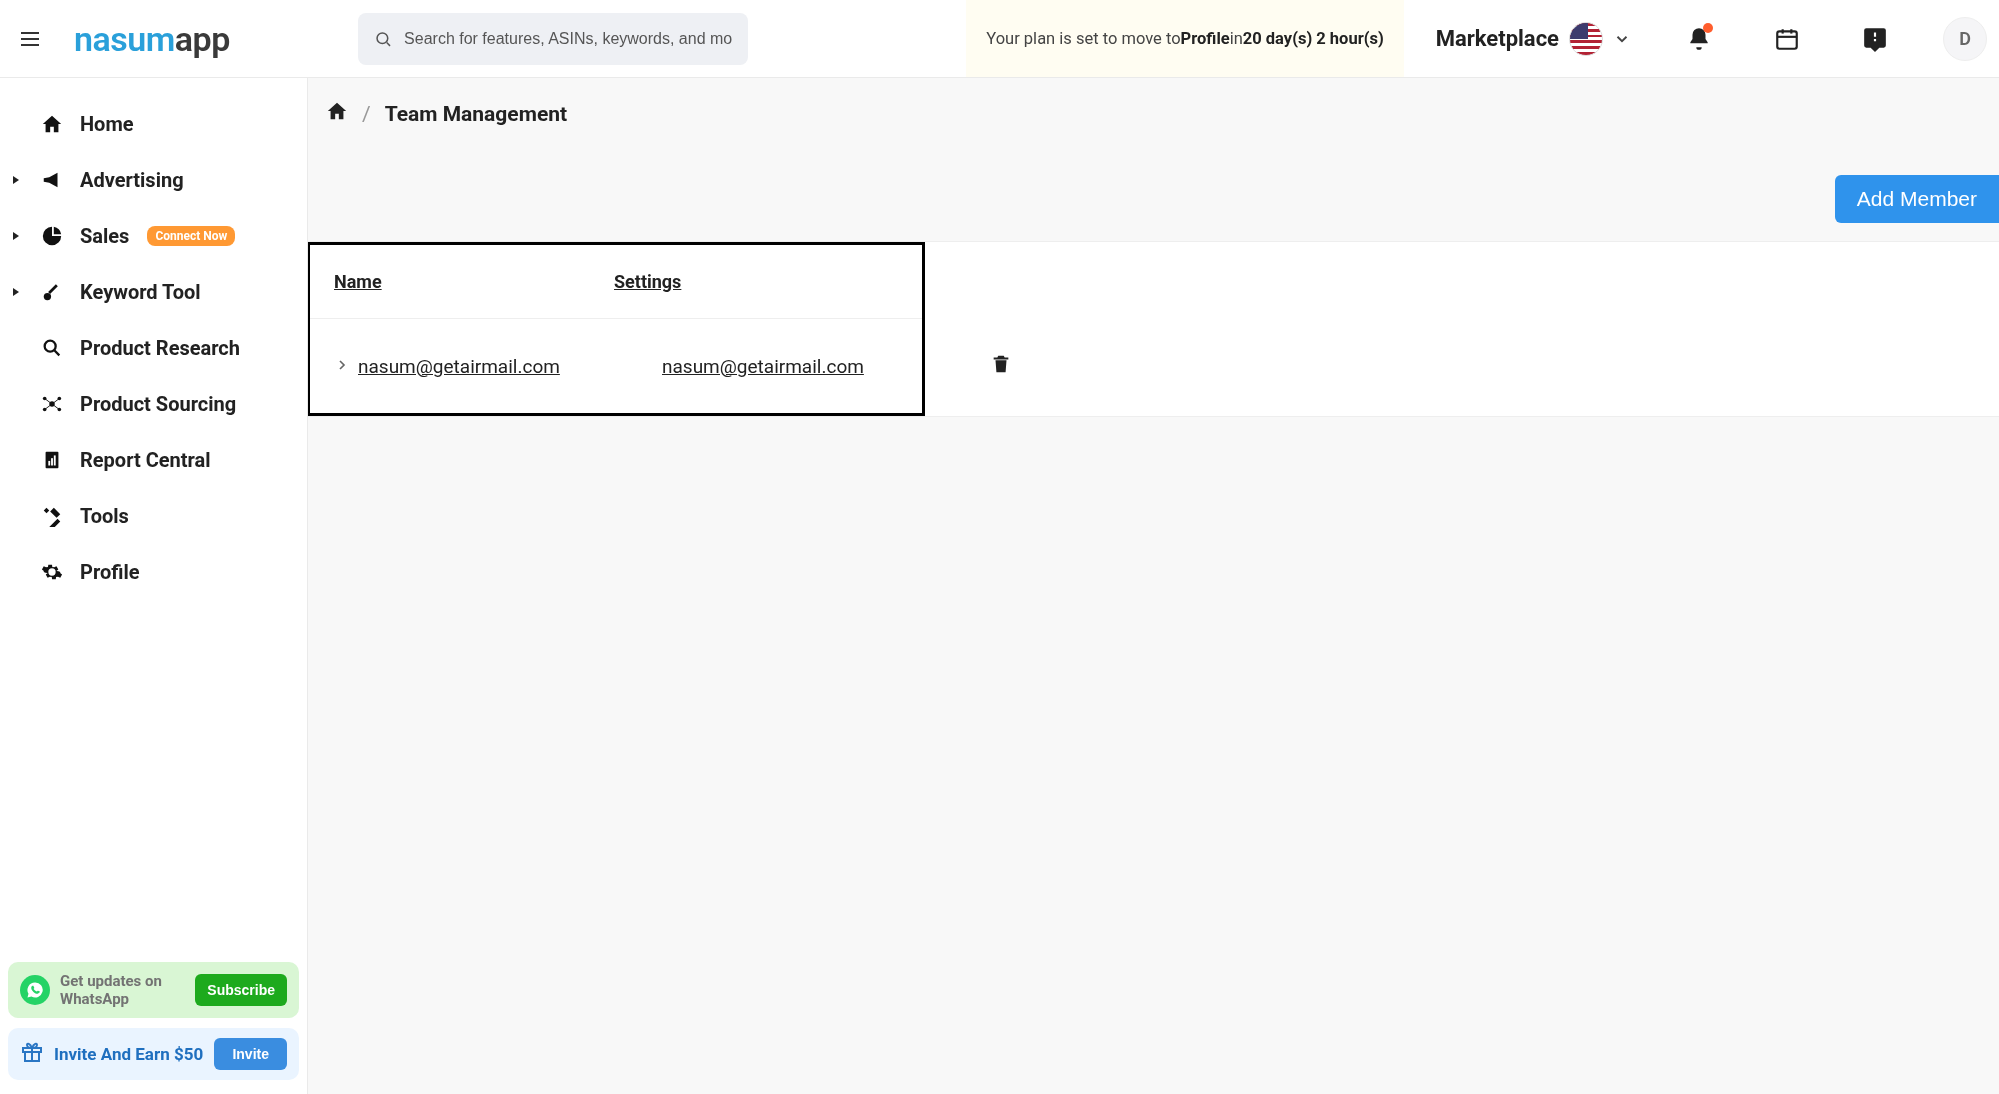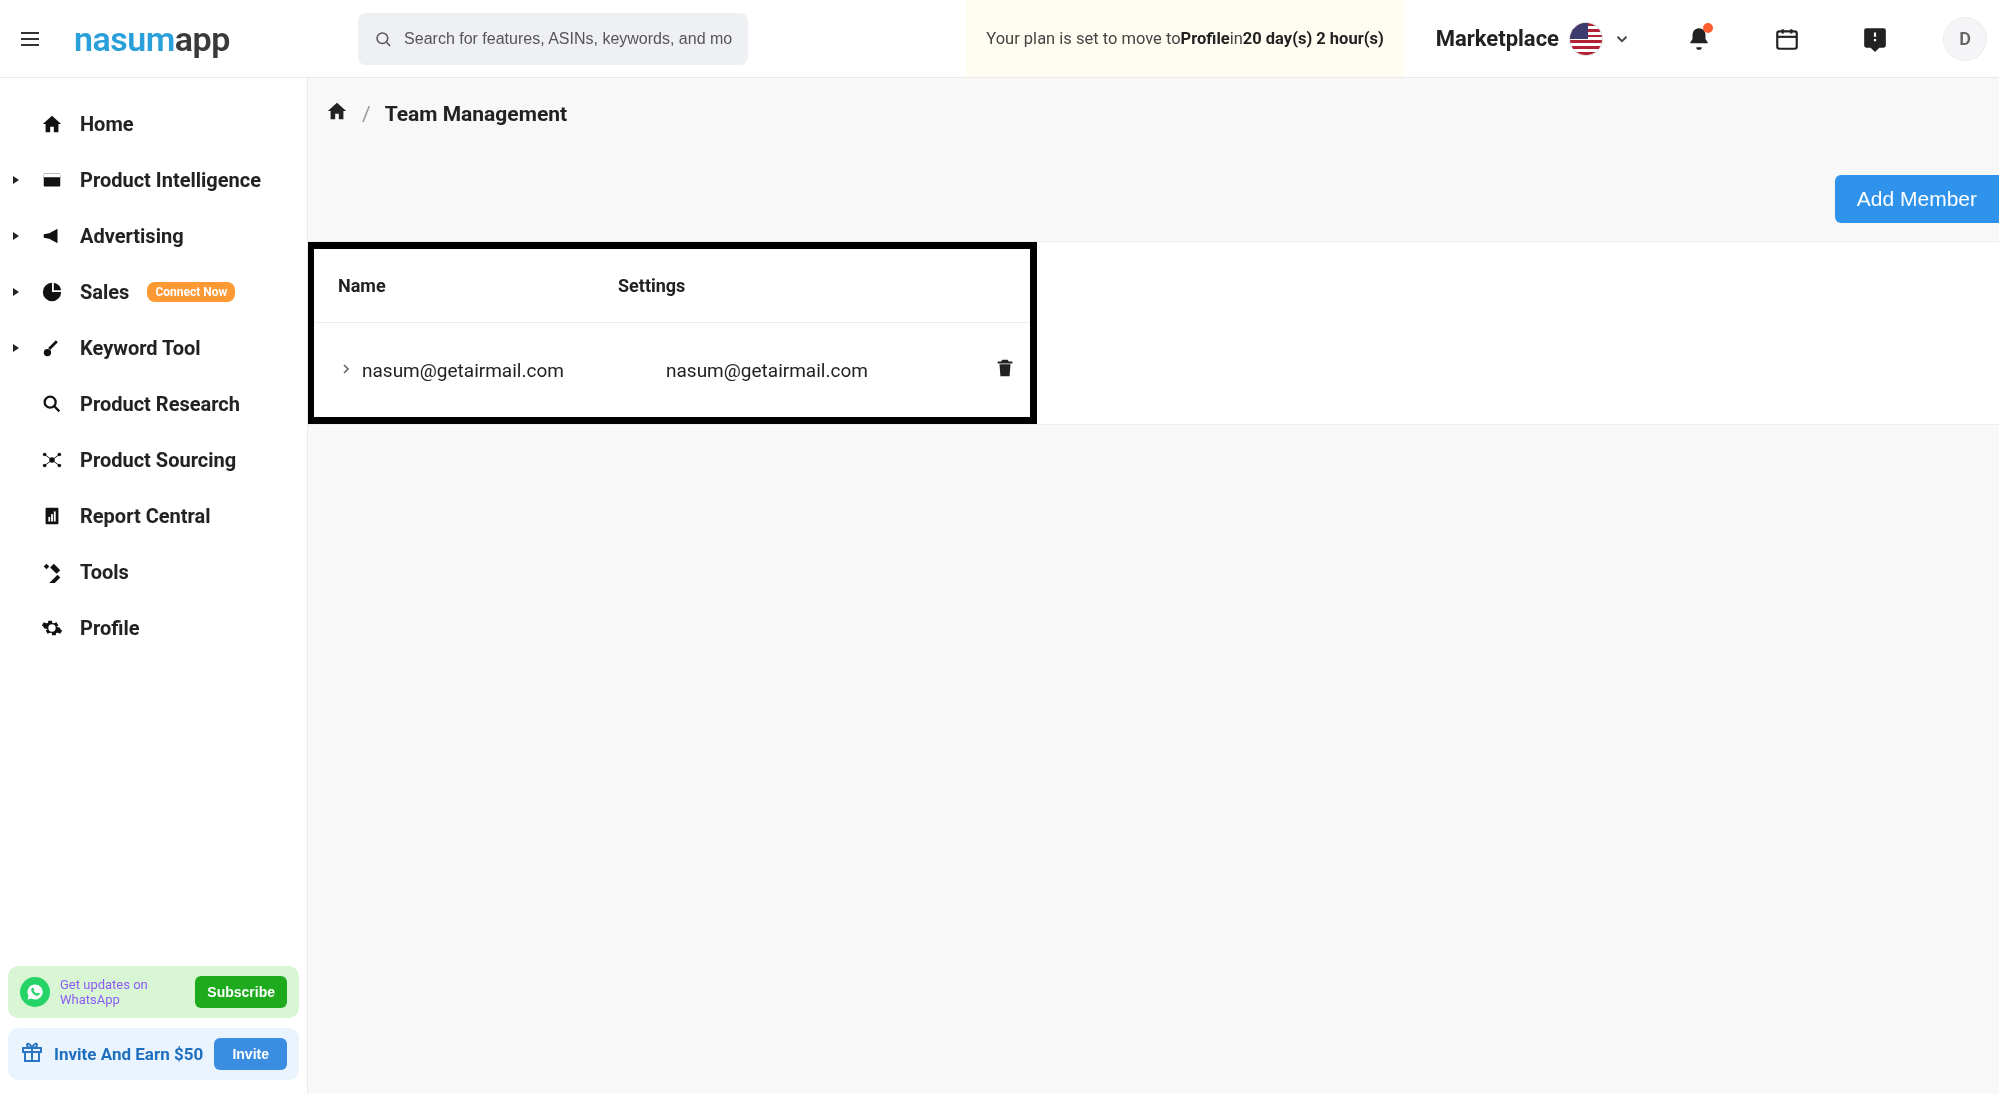--- a/index.html
+++ b/index.html
@@ -148,21 +148,21 @@
     background:#d9f6d4;
     border-radius:10px;
     display:flex; align-items:center; gap:10px;
     padding:10px 12px;
   }
   .wa-icon {
     width:30px; height:30px; border-radius:50%;
     background:#25d366; display:flex; align-items:center; justify-content:center;
   }
   .wa-icon svg { width:18px; height:18px; color:#fff; }
-  .wa-text { font-size:13px; font-weight:400; color:#8b5cf6; flex:1; }
+  .wa-text { font-size:15px; font-weight:700; color:#737373; flex:1; }
   .wa-btn {
     background:#1daa1d; color:#fff; border:none; border-radius:6px;
     padding:8px 12px; font-weight:700; font-size:14px; cursor:pointer;
   }
   .invite-card {
     background:#eaf4ff;
     border-radius:10px;
     display:flex; align-items:center; gap:10px;
     padding:10px 12px;
   }
@@ -191,23 +191,24 @@
     font-size:21px; padding:12px 22px; border-radius:6px 0 0 6px;
     cursor:pointer;
   }
 
   .table-wrap {
     background:#fff;
     border-top:1px solid #eee;
     border-bottom:1px solid #eee;
   }
   .highlight-box {
-    border:7px solid #000000;
+    border:3px solid #000000;
     margin-left:-1px;
-    width: 730px;
+    width: 618px;
+    text-decoration: underline;
   }
   .trow {
     display:grid;
     grid-template-columns: 280px 280px 1fr;
     align-items:center;
   }
   .thead {
     font-size:18px; font-weight:700; color:#222;
     padding:14px 12px;
   }
@@ -296,34 +297,20 @@
   <aside class="sidebar">
     <nav class="nav">
       <div class="nav-item">
         <span class="caret"></span>
         <span class="nicon">
             <svg viewBox="0 0 24 24" fill="currentColor">
               <path d="M12 3l10 9h-3v9h-5v-6H10v6H5v-9H2z"></path>
             </svg>
           </span>
         <span>Home</span>
-      </div>
-      <div class="nav-item">
-        <span class="caret">
-            <svg viewBox="0 0 10 10" fill="currentColor">
-              <polygon points="2,1 8,5 2,9"></polygon>
-            </svg>
-          </span>
-        <span class="nicon">
-            <svg viewBox="0 0 24 24" fill="currentColor">
-              <rect x="3" y="5" width="18" height="14" rx="1"></rect>
-              <rect x="3" y="5" width="18" height="4" fill="#fff"></rect>
-            </svg>
-          </span>
-        <span>Product Intelligence</span>
       </div>
       <div class="nav-item">
         <span class="caret">
             <svg viewBox="0 0 10 10" fill="currentColor">
               <polygon points="2,1 8,5 2,9"></polygon>
             </svg>
           </span>
         <span class="nicon">
             <svg viewBox="0 0 24 24" fill="currentColor">
               <path d="M3 10v4l6 1 9 5V4l-9 5z"></path>

